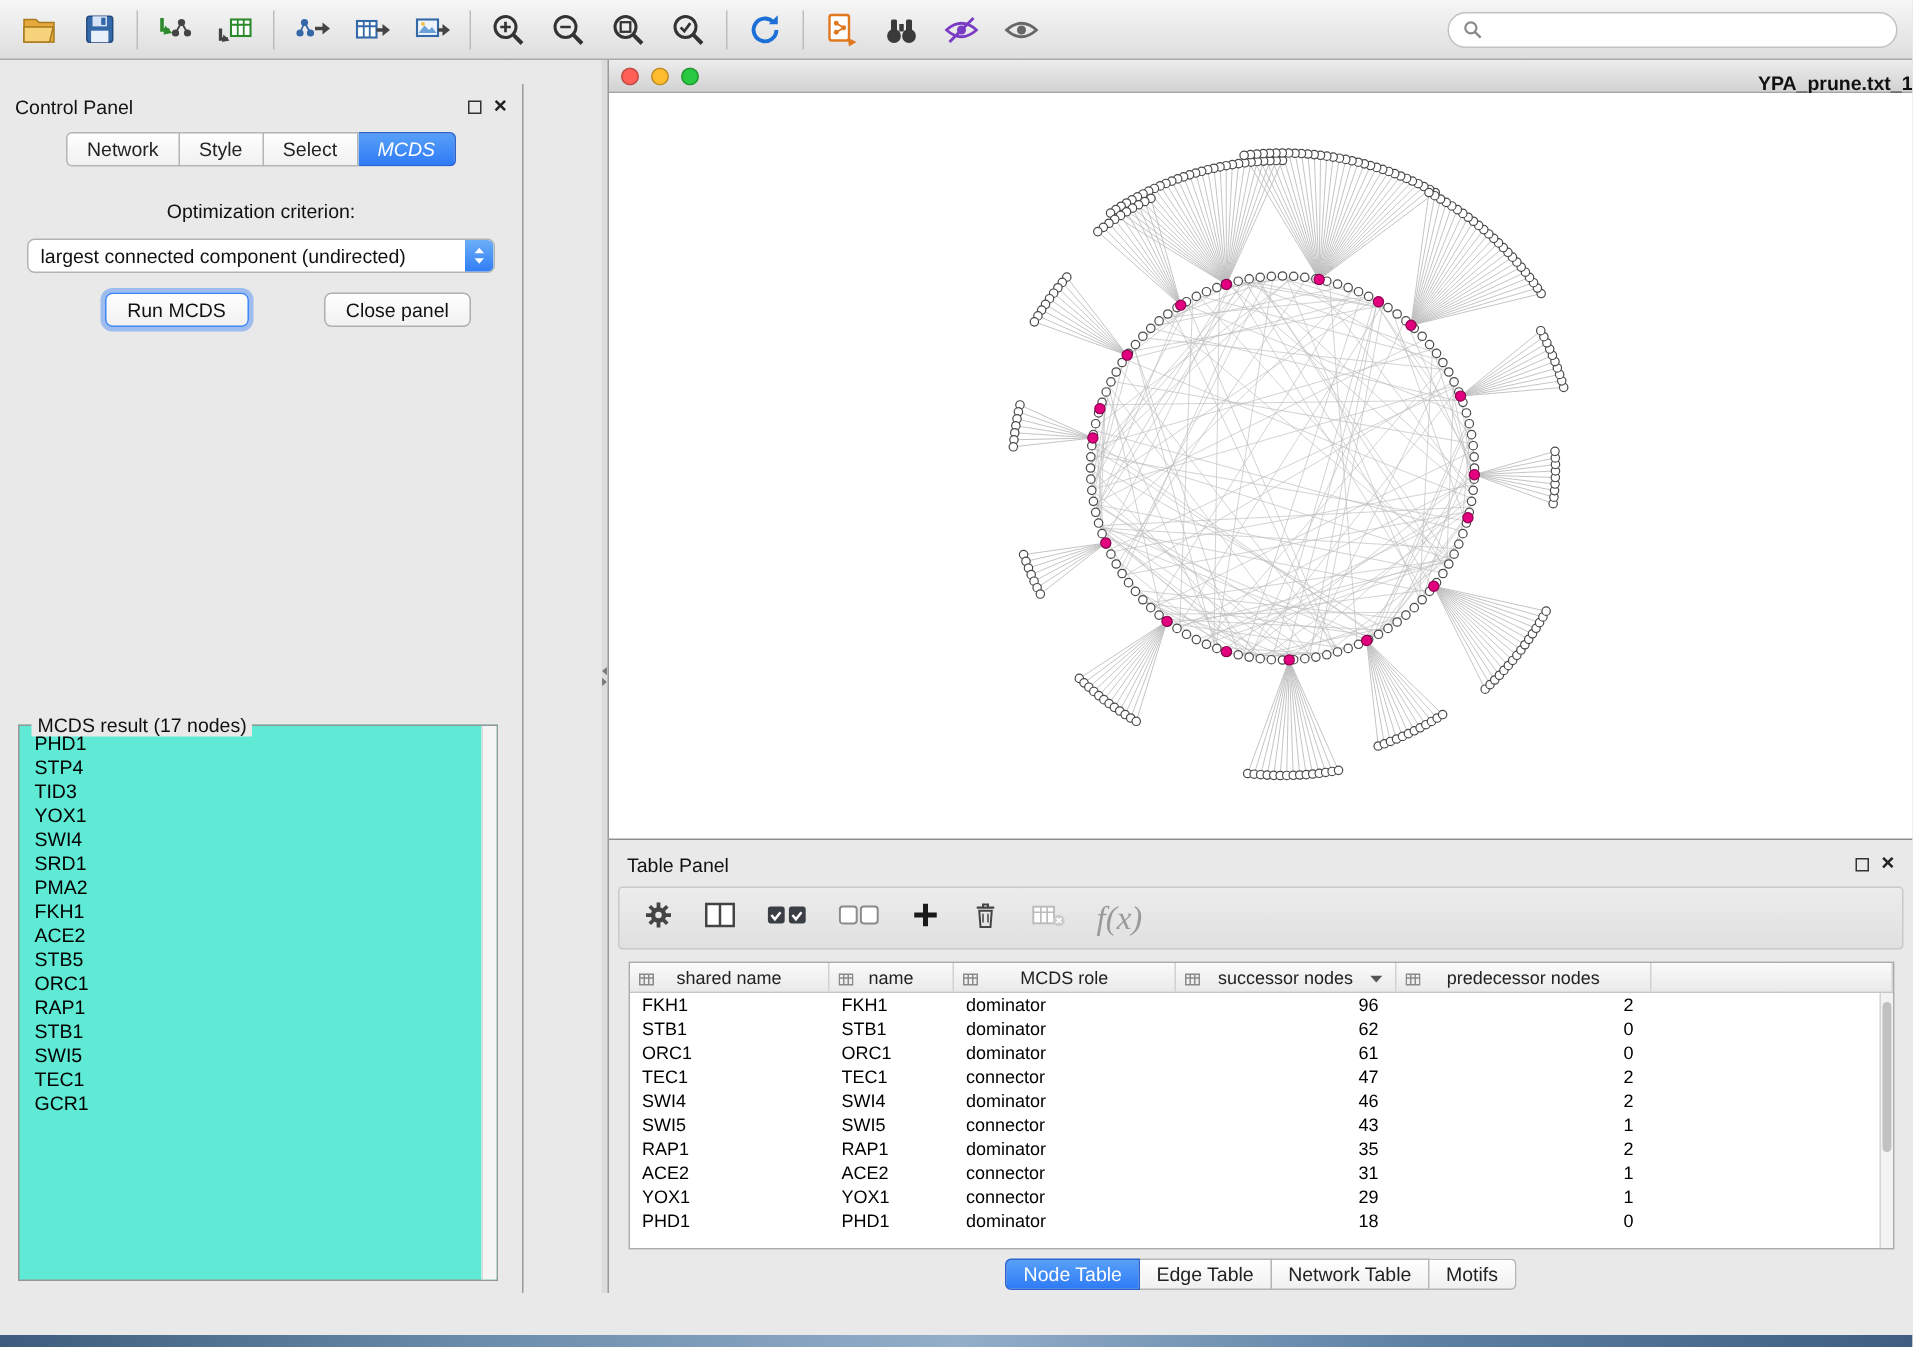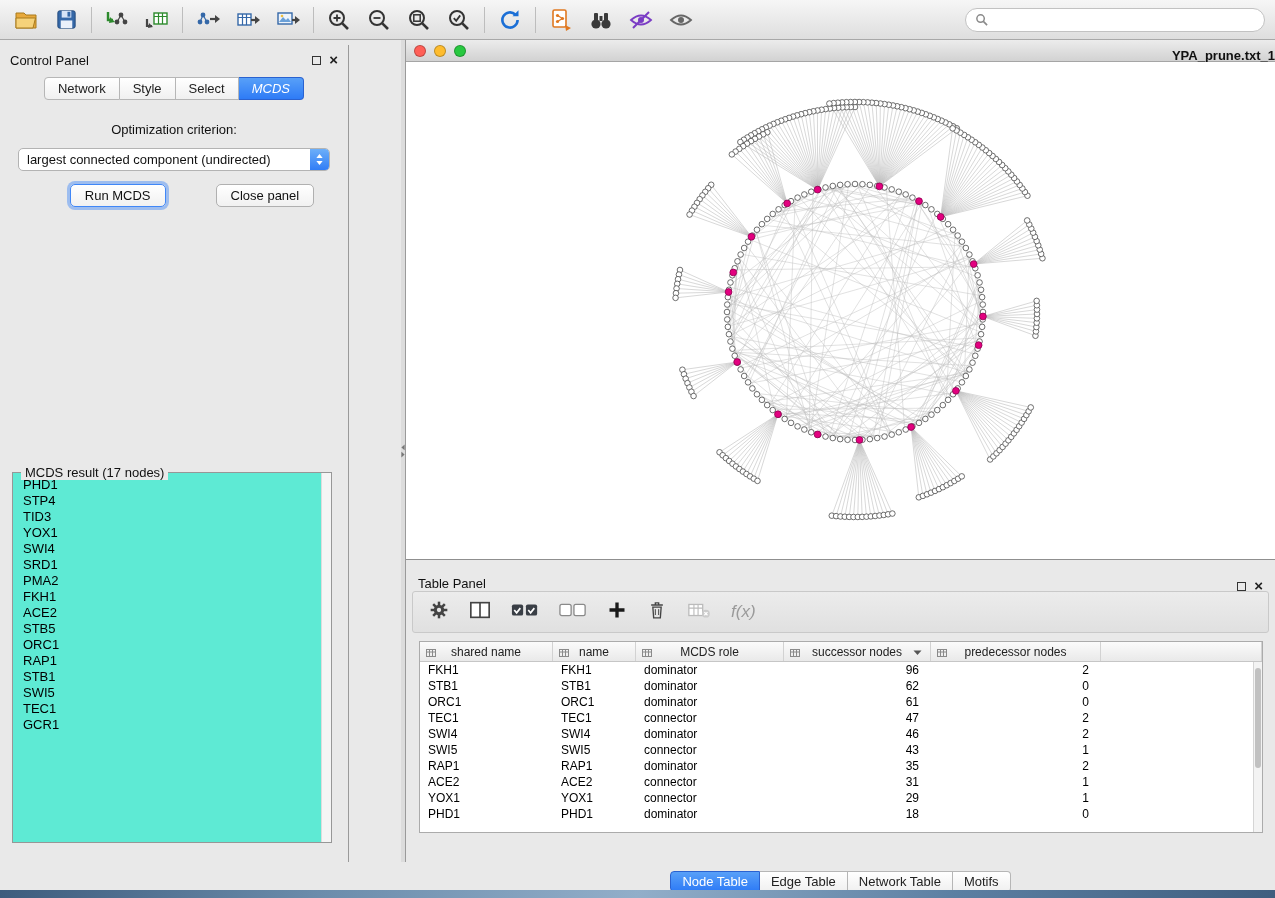--- a/index.html
+++ b/index.html
@@ -13,21 +13,21 @@
     display:flex; align-items:center; padding:0 10px; }
   .grp { display:flex; align-items:center; gap:8px; }
   .tb-btn { width:32px; height:30px; display:flex; align-items:center; justify-content:center; border-radius:4px; }
   .tb-btn svg { display:block; }
   .tb-sep { width:1px; height:26px; background:#bdbdbd; margin:0 9px; }
   .search-box { margin-left:auto; width:300px; height:24px; background:#fff; border:1px solid #c2c2c2;
     border-radius:12px; display:flex; align-items:center; padding:0 9px; gap:6px; }
   .search-box input { border:none; outline:none; flex:1; font-size:12px; font-family:"Liberation Sans",sans-serif; background:transparent; }
 
   
-  .control-panel { position:absolute; top:45px; left:0; width:349px; bottom:36px;
+  .control-panel { position:absolute; top:56px; left:0; width:349px; bottom:36px;
     background:#e9e9e9; border-right:1px solid #9a9a9a; }
   .cp-header { height:30px; display:flex; align-items:center; padding:0 10px; font-size:13px; color:#111; }
   .win-icons { margin-left:auto; display:flex; align-items:center; gap:8px; }
   .float-ic { width:9px; height:9px; border:1.5px solid #333; display:inline-block; }
   .close-ic { font-size:15px; font-weight:bold; color:#222; line-height:10px; }
   .cp-tabs { display:flex; justify-content:center; margin-top:2px; }
   .cp-tab { font-size:13px; padding:3px 13px; background:linear-gradient(#ffffff,#f0f0f0);
     border:1px solid #b6b6b6; border-left:none; color:#222; cursor:default; }
   .cp-tab:first-child { border-left:1px solid #b6b6b6; border-radius:4px 0 0 4px; }
   .cp-tab:last-child { border-radius:0 4px 4px 0;font-style:italic; }
@@ -59,40 +59,40 @@
     border-bottom:1px solid #a5a5a5; display:flex; align-items:center; padding:0 8px; }
   .traffic { display:flex; gap:8px; }
   .light { width:12px; height:12px; border-radius:50%; border:1px solid rgba(0,0,0,.25); }
   .light.red { background:#ff5f57; } .light.yellow { background:#febc2e; } .light.green { background:#28c840; }
   .net-title { position:absolute; left:0; right:0; text-align:right; font-size:13px; font-weight:bold; color:#111;margin-top:10px; }
   .net-canvas { position:relative; height:498px; background:#fff; border-bottom:1px solid #8f8f8f; }
   .net-canvas svg { position:absolute; inset:0; }
 
   
   .table-panel { position:absolute; top:521px; left:0; right:0; bottom:0; background:#e9e9e9; }
-  .tp-header { height:30px; display:flex; align-items:flex-end; padding:0 12px; font-size:13px; color:#111; }
+  .tp-header { height:30px; display:flex; align-items:center; padding:0 12px; font-size:13px; color:#111; }
   .tp-toolbar { height:42px; margin:0 6px; background:linear-gradient(#ececec,#e0e0e0); border:1px solid #c9c9c9;
     border-radius:3px; display:flex; align-items:center; padding:0 16px; gap:20px; }
-  .fx { font-family:Liberation Sans, sans-serif; font-style:italic; color:#9a9a9a; font-size:17px; }
+  .fx { font-family:Liberation Serif, serif; font-style:italic; color:#9a9a9a; font-size:22px; }
   .t-wrap { position:absolute; top:80px; left:13px; right:12px; height:192px; background:#fff; border:1px solid #ababab; overflow:hidden; }
   .t-head { display:grid; grid-template-columns:133px 83px 148px 147px 170px 1fr; height:20px;
     background:linear-gradient(#fbfbfb,#e9e9e9); border-bottom:1px solid #c6c6c6; }
   .th { position:relative; display:flex; align-items:center; justify-content:center;
     border-right:1px solid #d2d2d2; font-size:12px; color:#222; }
   .th-ic { position:absolute; left:6px; top:5px; }
   .th .chev { position:absolute; right:8px; }
   .t-body { position:absolute; top:20px; left:0; right:9px; bottom:0; overflow:hidden; }
   .t-row { display:grid; grid-template-columns:133px 83px 148px 147px 170px 1fr; height:16px; background:#fff; }
   .td { font-size:12px; line-height:16px; padding-left:8px; color:#000; white-space:nowrap; }
   .td.num { text-align:right; padding-right:12px; padding-left:0; }
   .t-scroll { position:absolute; top:20px; right:0; bottom:0; width:9px; background:#f3f3f3; border-left:1px solid #d5d5d5; }
   .t-thumb { position:absolute; top:6px; left:1px; width:6px; height:100px; background:#c1c1c1; border-radius:3px; }
   .tp-tabs { position:absolute; top:278px; left:0; right:0; display:flex; justify-content:center; }
   .tp-tab { font-size:13px; padding:2px 11px; background:linear-gradient(#ffffff,#f0f0f0);
-    border:1px solid #b6b6b6; border-left:none; color:#222;margin-top:32px; }
+    border:1px solid #b6b6b6; border-left:none; color:#222; }
   .tp-tab:first-child { border-left:1px solid #b6b6b6; border-radius:4px 0 0 4px; }
   .tp-tab:last-child { border-radius:0 4px 4px 0; }
   .tp-tab.active { background:linear-gradient(#58a0f8,#2e7bf6); color:#fff; border-color:#2a62d0; }
 
   
   .status-bar { position:absolute; left:0; right:0; bottom:8px; height:28px; background:#ececec;
     border-top:1px solid #b0b0b0; display:flex; align-items:center; padding:0 8px; }
   .list-btn { width:26px; height:20px; background:#fafafa; border:1px solid #b5b5b5; border-radius:3px;
     display:flex; align-items:center; justify-content:center; }
   .memory-btn { margin-left:auto; height:21px; background:#fafafa; border:1px solid #b5b5b5; border-radius:3px;

